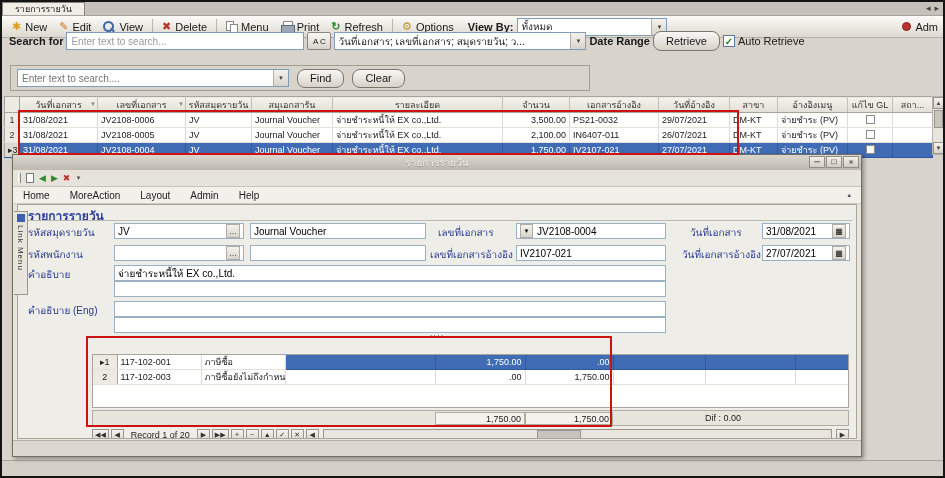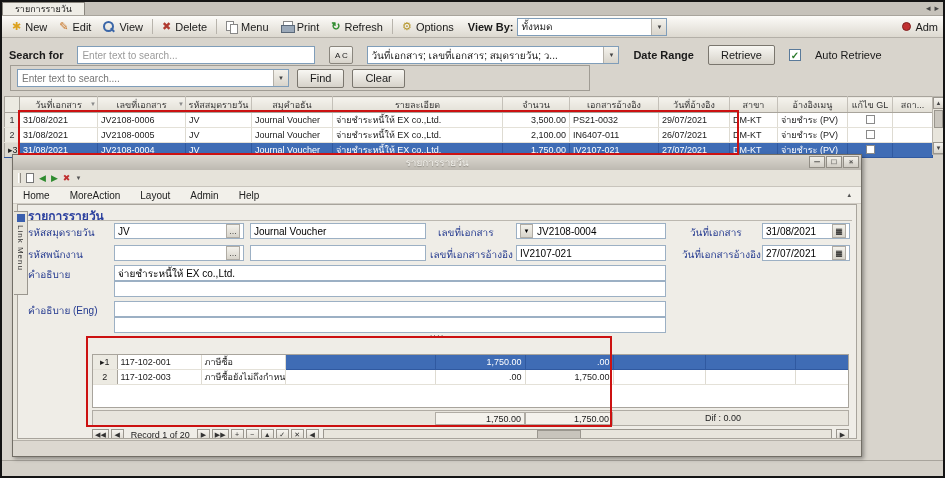--- a/index.html
+++ b/index.html
@@ -29,26 +29,26 @@
   .ic-print { width:12px; height:12px; position:relative; display:inline-block; }
   .ic-print::before { content:""; position:absolute; left:2px; top:0; width:8px; height:4px; background:#fff; border:1px solid #888; }
   .ic-print::after { content:""; position:absolute; left:0; top:4px; width:12px; height:6px; background:#9aa8b8; border:1px solid #5a6878; }
   .tb-label-bold { font-weight:bold; margin:0 4px 0 8px; }
   .combo { height:18px; background:#fff; border:1px solid #7f9db9; display:flex; align-items:center; padding:0 0 0 3px; font-size:10px; overflow:hidden; white-space:nowrap; }
   .combo .arrowbox { margin-left:auto; width:15px; height:16px; background:linear-gradient(#f4f2ec,#d8d4cb); border-left:1px solid #b4b0a8; font-size:6px; color:#444; display:flex; align-items:center; justify-content:center; flex:0 0 15px; }
   .tb-right { margin-left:auto; display:flex; align-items:center; gap:4px; padding-right:1px; }
   .ic-admin { width:9px; height:9px; background:#c03030; border-radius:50%; border:1px solid #802020; display:inline-block; }
 
   
-  .searchrow { position:absolute; top:40px; left:0; right:0; height:26px; display:flex; align-items:center; padding:0 7px; gap:14px; }
+  .searchrow { position:absolute; top:26px; left:0; right:0; height:26px; display:flex; align-items:center; padding:0 7px; gap:3px; }
   .lbl-bold { font-weight:bold; white-space:nowrap; }
   input.txt { height:18px; border:1px solid #7f9db9; background:#fff; font-family:"Liberation Sans",sans-serif; font-size:10px; padding:0 4px; color:#333; }
   input.txt::placeholder { color:#9a9a9a; opacity:1; }
   .mini-btn { height:18px; min-width:24px; background:linear-gradient(#f8f7f3,#d8d4cb); border:1px solid #8a867e; font-size:8px; display:flex; align-items:center; justify-content:center; border-radius:2px; padding:0 2px; }
-  .btn { height:20px; background:linear-gradient(#f8f7f3,#d6d2c9); border:1px solid #7a766e; padding:0 12px; display:inline-flex; align-items:center; justify-content:flex-start; border-radius:2px; font-size:11px; white-space:nowrap; }
+  .btn { height:20px; background:linear-gradient(#f8f7f3,#d6d2c9); border:1px solid #7a766e; padding:0 12px; display:inline-flex; align-items:center; justify-content:flex-start; border-radius:8px; font-size:11px; white-space:nowrap; }
   .cb { width:12px; height:12px; background:#fff; border:1px solid #5a7a9a; display:inline-flex; align-items:center; justify-content:center; font-size:10px; color:#2a7a2a; font-weight:bold; }
 
   
   .filterpanel { position:absolute; top:63px; left:8px; width:580px; height:26px; border:1px solid #a09c94; background:#d8d4cc; display:flex; align-items:center; padding:0 6px; gap:8px; }
   .combo-input { display:flex; height:18px; border:1px solid #7f9db9; background:#fff; width:272px; }
   .combo-input input { border:none; outline:none; flex:1; font-family:"Liberation Sans",sans-serif; font-size:10px; padding:0 4px; color:#333; background:#fff; }
   .combo-input .arrowbox { width:15px; background:linear-gradient(#f4f2ec,#d8d4cb); border-left:1px solid #b4b0a8; font-size:6px; color:#444; display:flex; align-items:center; justify-content:center; }
 
   
   table.maingrid { position:absolute; left:2px; top:94px; width:928px; border-collapse:collapse; table-layout:fixed; background:#fff; border:1px solid #a8a49c; }
@@ -230,21 +230,21 @@
         <col style="width:70px">
         <col style="width:45px">
         <col style="width:40px">
     </colgroup>
     <tbody>
         <tr>
       <th class="ind"></th>
       <th><span>วันที่เอกสาร</span><span class="hfilter">▼</span></th>
       <th><span>เลขที่เอกสาร</span><span class="hfilter">▼</span></th>
       <th><span>รหัสสมุดรายวัน</span></th>
-      <th><span>สมุคำอธัน</span></th>
+      <th><span>สมุเอกสารัน</span></th>
       <th><span>รายละเอียด</span></th>
       <th><span>จำนวน</span></th>
       <th><span>เอกสารอ้างอิง</span></th>
       <th><span>วันที่อ้างอิง</span></th>
       <th><span>สาขา</span></th>
       <th><span>อ้างอิงเมนู</span></th>
       <th><span>แก้ไข GL</span></th>
       <th><span>สถา...</span></th>
     </tr>
     <tr>

